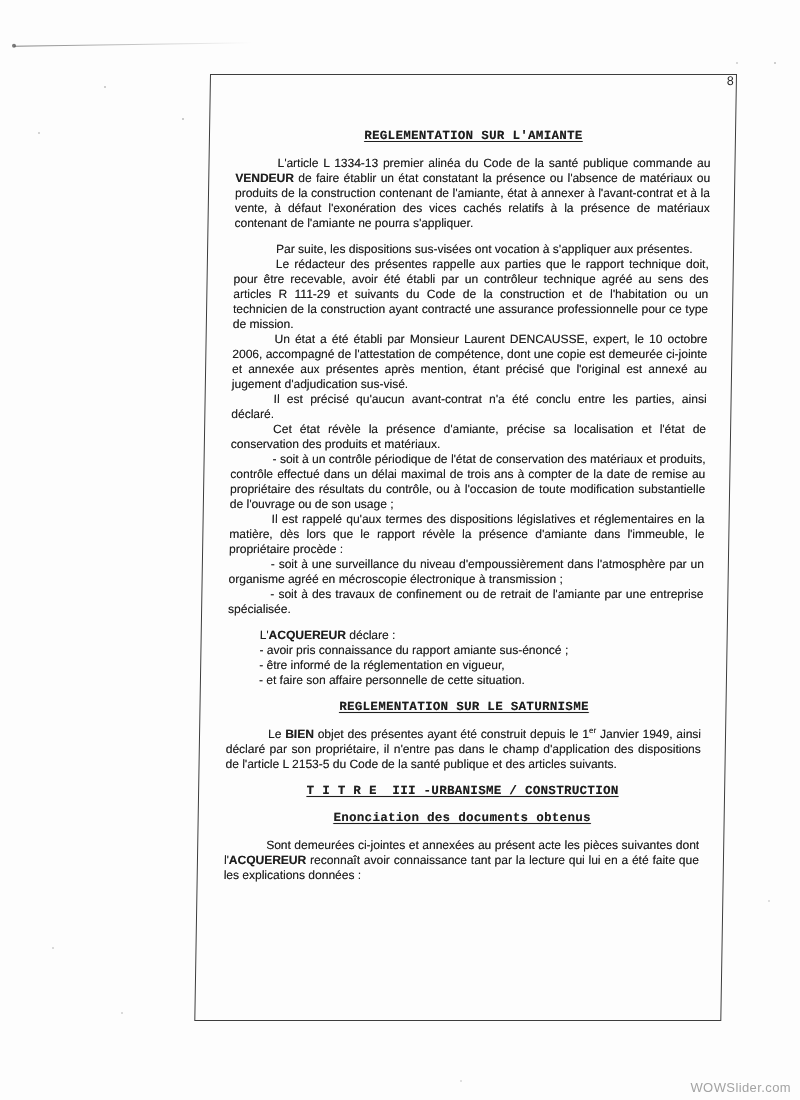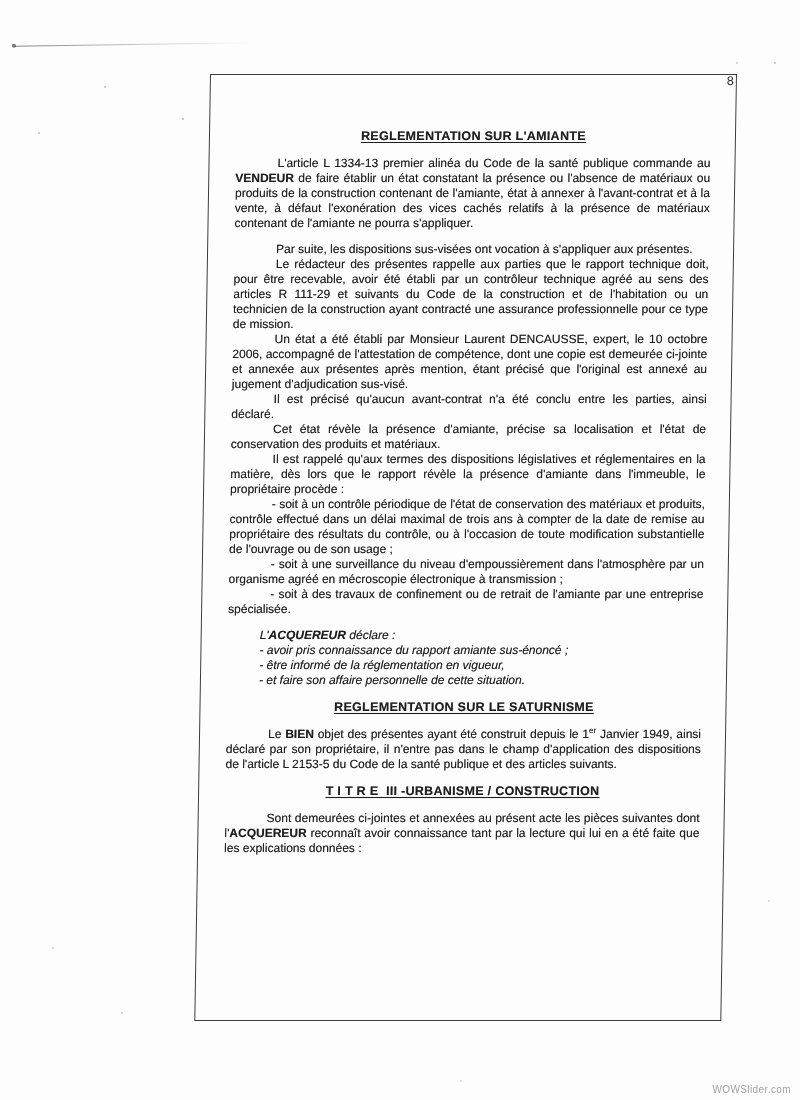--- a/index.html
+++ b/index.html
@@ -85,45 +85,45 @@
   }
   .doc-body .p {
     margin: 0;
     text-align: justify;
     text-indent: 42px;
   }
   .doc-body .p.pi {
     margin-left: 32px;
     text-indent: 0;
     text-align: left;
-    font-style: italic;
   }
   .doc-body .h {
     margin: 12px 0;
     font-weight: bold;
     font-size: 12.5px;
     letter-spacing: 0.3px;
     text-align: center;
     text-decoration: underline;
     text-underline-offset: 2px;
     white-space: pre-wrap;
     text-indent: 0;
+    font-family: Liberation Mono, monospace;
   }
   .doc-body .gap { height: 11px; }
   .b { font-weight: bold; }
   .sup {
     vertical-align: super;
     font-size: 8px;
     line-height: 0;
   }
   .watermark {
     position: absolute;
     right: 9px;
     bottom: 5px;
-    font-size: 10px;
+    font-size: 13px;
     letter-spacing: 0.4px;
     color: #a3a3a3;
   }
 </style>
 </head>
 <body>
 
 <div class="sheet">
   <div class="scan-line"></div>
   <div class="specks"></div>
@@ -132,30 +132,31 @@
     <span class="page-number">8</span>
     <div class="doc-body">
         <div class="h"><span>REGLEMENTATION SUR L'AMIANTE</span></div>
         <div class="p"><span>L'article L 1334-13 premier alinéa du Code de la santé publique commande au </span><span class="b">VENDEUR</span><span> de faire établir un état constatant la présence ou l'absence de matériaux ou produits de la construction contenant de l'amiante, état à annexer à l'avant-contrat et à la vente, à défaut l'exonération des vices cachés relatifs à la présence de matériaux contenant de l'amiante ne pourra s'appliquer.</span></div>
         <div class="gap"></div>
         <div class="p"><span>Par suite, les dispositions sus-visées ont vocation à s'appliquer aux présentes.</span></div>
         <div class="p"><span>Le rédacteur des présentes rappelle aux parties que le rapport technique doit, pour être recevable, avoir été établi par un contrôleur technique agréé au sens des articles R 111-29 et suivants du Code de la construction et de l'habitation ou un technicien de la construction ayant contracté une assurance professionnelle pour ce type de mission.</span></div>
         <div class="p"><span>Un état a été établi par Monsieur Laurent DENCAUSSE, expert, le 10 octobre 2006, accompagné de l'attestation de compétence, dont une copie est demeurée ci-jointe et annexée aux présentes après mention, étant précisé que l'original est annexé au jugement d'adjudication sus-visé.</span></div>
         <div class="p"><span>Il est précisé qu'aucun avant-contrat n'a été conclu entre les parties, ainsi déclaré.</span></div>
         <div class="p"><span>Cet état révèle la présence d'amiante, précise sa localisation et l'état de conservation des produits et matériaux.</span></div>
+        <div class="p"><span>- soit à un contrôle périodique de l'état de conservation des matériaux et produits, contrôle effectué dans un délai maximal de trois ans à compter de la date de remise au propriétaire des résultats du contrôle, ou à l'occasion de toute modification substantielle de l'ouvrage ou de son usage ;</span></div>
         <div class="p"><span>Il est rappelé qu'aux termes des dispositions législatives et réglementaires en la matière, dès lors que le rapport révèle la présence d'amiante dans l'immeuble, le propriétaire procède :</span></div>
-        <div class="p"><span>- soit à un contrôle périodique de l'état de conservation des matériaux et produits, contrôle effectué dans un délai maximal de trois ans à compter de la date de remise au propriétaire des résultats du contrôle, ou à l'occasion de toute modification substantielle de l'ouvrage ou de son usage ;</span></div>
         <div class="p"><span>- soit à une surveillance du niveau d'empoussièrement dans l'atmosphère par un organisme agréé en mécroscopie électronique à transmission ;</span></div>
         <div class="p"><span>- soit à des travaux de confinement ou de retrait de l'amiante par une entreprise spécialisée.</span></div>
         <div class="gap"></div>
         <div class="p pi"><span>L'</span><span class="b">ACQUEREUR</span><span> déclare :</span></div>
         <div class="p pi"><span>- avoir pris connaissance du rapport amiante sus-énoncé ;</span></div>
         <div class="p pi"><span>- être informé de la réglementation en vigueur,</span></div>
         <div class="p pi"><span>- et faire son affaire personnelle de cette situation.</span></div>
         <div class="h"><span>REGLEMENTATION SUR LE SATURNISME</span></div>
         <div class="p"><span>Le </span><span class="b">BIEN</span><span> objet des présentes ayant été construit depuis le 1</span><span class="sup">er</span><span> Janvier 1949, ainsi déclaré par son propriétaire, il n'entre pas dans le champ d'application des dispositions de l'article L 2153-5 du Code de la santé publique et des articles suivants.</span></div>
         <div class="h"><span>T I T R E  III -URBANISME / CONSTRUCTION</span></div>
+        <div class="h"><span>Enonciation des documents obtenus</span></div>
         <div class="p"><span>Sont demeurées ci-jointes et annexées au présent acte les pièces suivantes dont l'</span><span class="b">ACQUEREUR</span><span> reconnaît avoir connaissance tant par la lecture qui lui en a été faite que les explications données :</span></div>
       </div>
   </div>
 
   <div class="watermark">WOWSlider.com</div>
 </div>
 
 </body></html>

